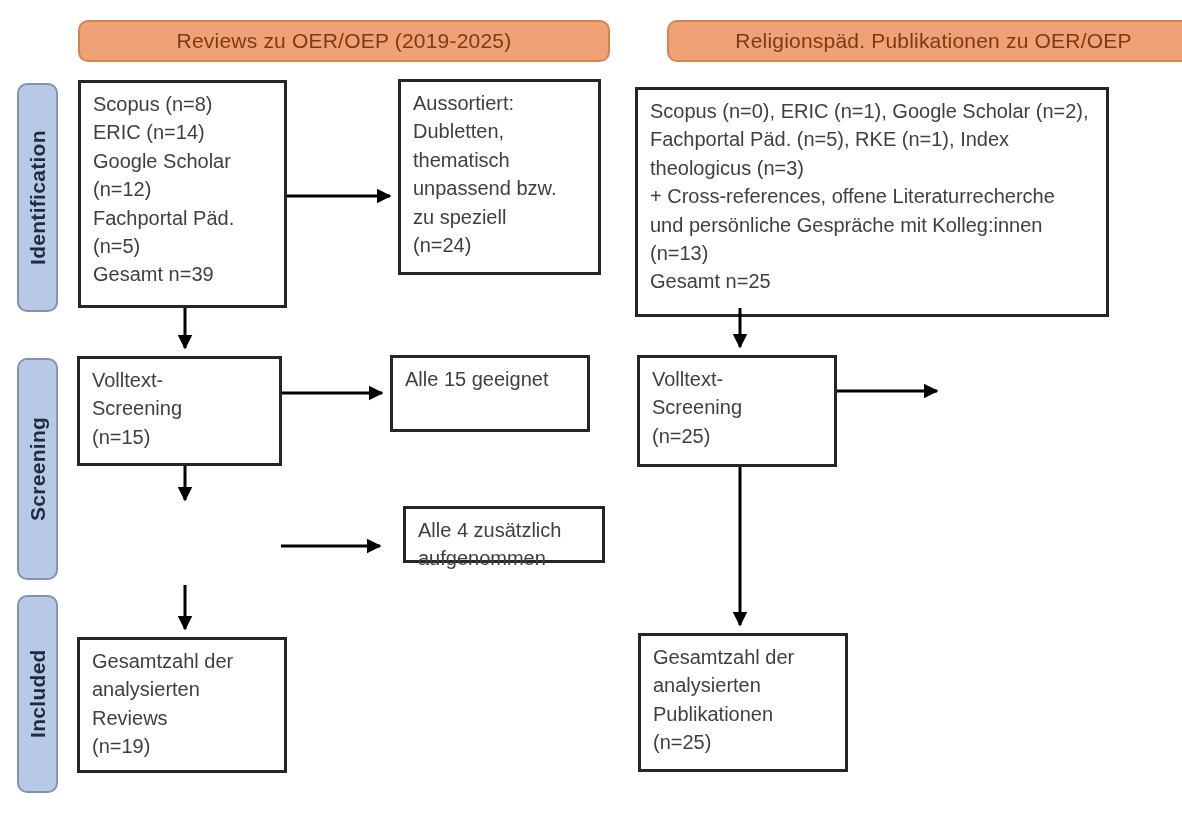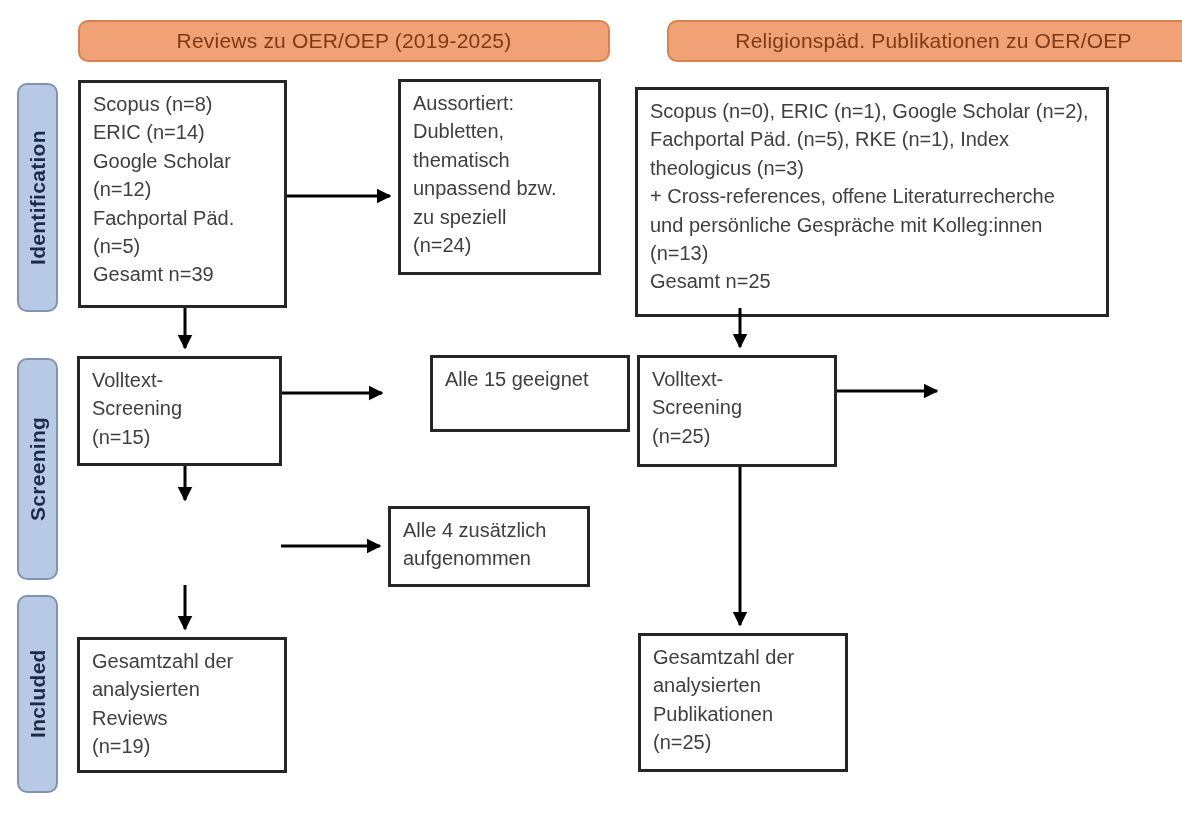--- a/index.html
+++ b/index.html
@@ -81,22 +81,22 @@
 Gesamt n=39</div>
   <div class="abs flow-box" style="left:398px; top:79px; width:203px; height:196px;">Aussortiert:
 Dubletten,
 thematisch
 unpassend bzw.
 zu speziell
 (n=24)</div>
   <div class="abs flow-box" style="left:77px; top:356px; width:205px; height:110px;">Volltext-
 Screening
 (n=15)</div>
-  <div class="abs flow-box" style="left:390px; top:355px; width:200px; height:77px;margin-left:40px;">Alle 15 geeignet</div>
-  <div class="abs flow-box" style="left:388px; top:506px; width:202px; height:81px;">Alle 4 zusätzlich
+  <div class="abs flow-box" style="left:390px; top:355px; width:200px; height:77px;">Alle 15 geeignet</div>
+  <div class="abs flow-box" style="left:403px; top:506px; width:202px; height:57px;">Alle 4 zusätzlich
 aufgenommen</div>
   <div class="abs flow-box" style="left:77px; top:637px; width:210px; height:136px;">Gesamtzahl der
 analysierten
 Reviews
 (n=19)</div>
 
   <div class="abs flow-box" style="left:635px; top:87px; width:474px; height:230px;">Scopus (n=0), ERIC (n=1), Google Scholar (n=2),
 Fachportal Päd. (n=5), RKE (n=1), Index
 theologicus (n=3)
 + Cross-references, offene Literaturrecherche

